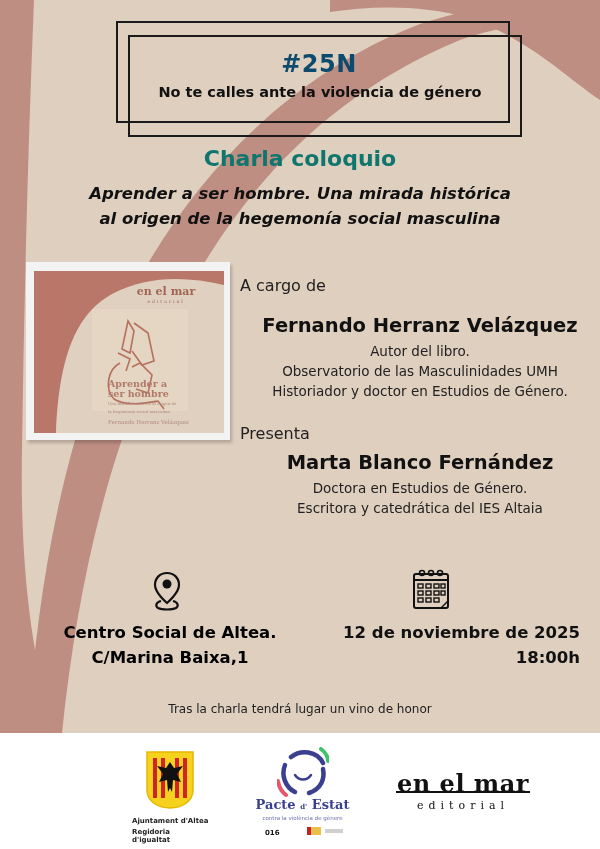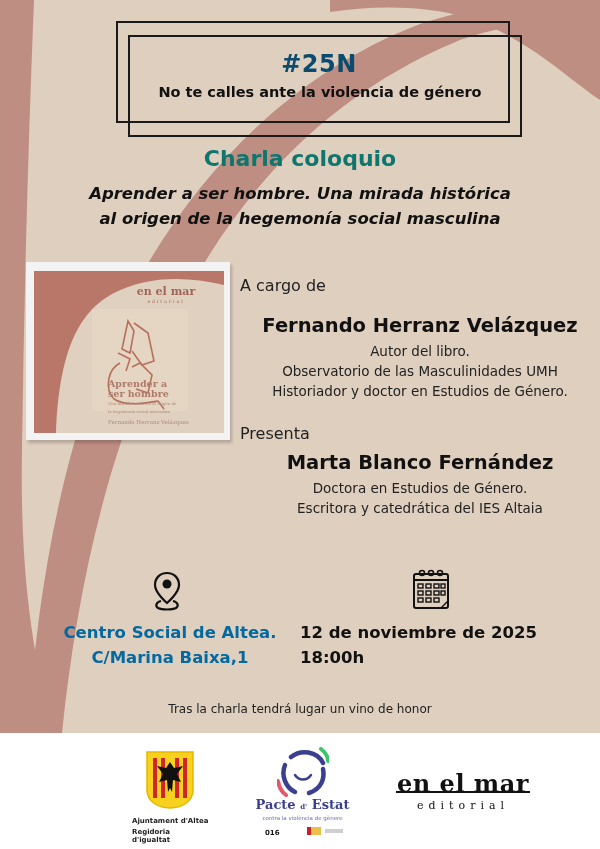--- a/index.html
+++ b/index.html
@@ -23,22 +23,22 @@
     .book-line { position:absolute; left:98px; font-family:"DejaVu Serif", serif; font-size:4px; color:#b0897c; }
     .book-author { position:absolute; left:98px; top:228px; font-family:"DejaVu Serif", serif; font-size:5.5px; color:#b0897c; }
 
     .credits { position:absolute; left:240px; top:0; width:360px; text-align:center; }
     .label { position:absolute; left:0; width:360px; text-align:left; font-size:16px; color:#222; }
     .name { position:absolute; left:0; width:360px; text-align:center; font-weight:bold; font-size:19.5px; color:#111; }
     .desc { position:absolute; left:0; width:360px; text-align:center; font-size:13.5px; line-height:20px; color:#222; }
 
     .venue-icon { position:absolute; left:152px; top:570px; width:30px; height:42px; }
     .date-icon { position:absolute; left:411px; top:568px; width:40px; height:44px; }
-    .venue-text { position:absolute; left:40px; top:620px; width:260px; text-align:center; font-weight:bold; font-size:16.5px; line-height:25px; color:#0369a1; }
-    .date-text { position:absolute; left:300px; top:620px; width:280px; text-align:left; font-weight:bold; font-size:16.5px; line-height:25px; color:#111; }
+    .venue-text { position:absolute; left:40px; top:620px; width:260px; text-align:center; font-weight:bold; font-size:16.5px; line-height:25px; color:#000000; }
+    .date-text { position:absolute; left:300px; top:620px; width:280px; text-align:right; font-weight:bold; font-size:16.5px; line-height:25px; color:#111; }
 
     .footnote { position:absolute; left:0; top:702px; width:600px; text-align:center; font-size:12px; color:#222; }
 
     .logos { position:absolute; left:0; top:733px; width:600px; height:116px; background:#fff; }
     .logo-altea { position:absolute; left:132px; top:12px; width:78px; height:100px; }
     .logo-altea .shield { position:absolute; left:13px; top:5px; width:50px; height:60px; }
     .logo-altea .cap { position:absolute; left:0; width:78px; font-weight:bold; font-size:7px; color:#222; }
     .logo-pacte { position:absolute; left:255px; top:12px; width:95px; height:100px; }
     .pacte-name { position:absolute; left:0; top:52px; width:95px; text-align:center; font-family:"DejaVu Serif", serif; font-weight:bold; font-size:13px; color:#3a3f8f; white-space:nowrap; }
     .pacte-name .sup { font-size:7px; }

